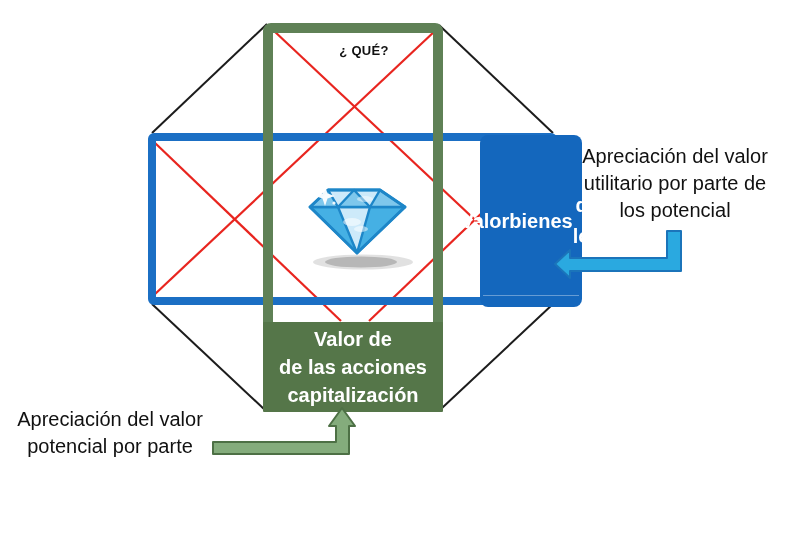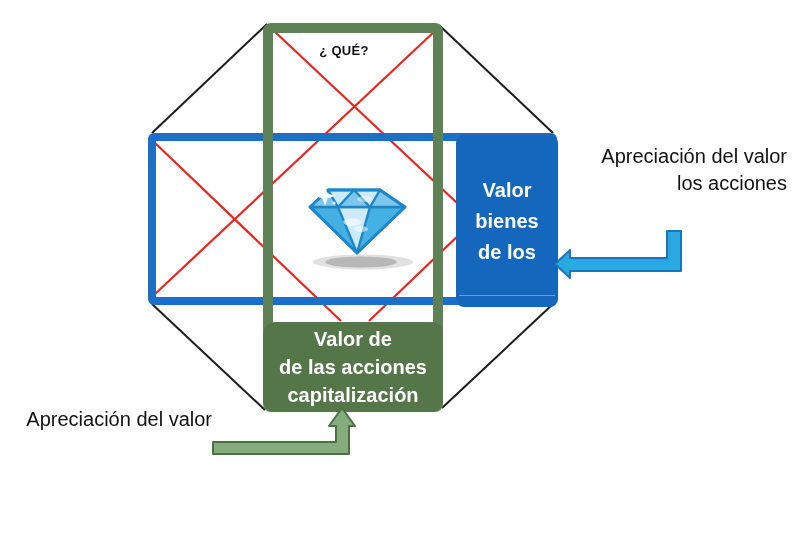--- a/index.html
+++ b/index.html
@@ -14,37 +14,37 @@
   html,body{margin:0;padding:0;}
   body{background:var(--c-background);font-family:"Liberation Sans",sans-serif;}
   .canvas{position:relative;width:800px;height:533px;background:var(--c-background);overflow:hidden;}
   .layer{position:absolute;left:0;top:0;width:800px;height:533px;pointer-events:none;}
 
   .blue-frame{position:absolute;left:148px;top:133px;width:409px;height:172px;
     border:8px solid var(--c-blue-frame);border-radius:6px;box-sizing:border-box;}
   .green-frame{position:absolute;left:263px;top:23px;width:180px;height:389px;
     border:10px solid var(--c-green-frame);border-radius:8px;box-sizing:border-box;}
 
-  .blue-box{position:absolute;left:456px;top:135px;width:102px;height:172px;
+  .blue-box{position:absolute;left:480px;top:135px;width:102px;height:172px;
     background:var(--c-blue-box);border-radius:8px;box-sizing:border-box;
-    display:flex;flex-direction:column;justify-content:center;align-items:center;
+    display:flex;flex-direction:row;justify-content:center;align-items:center;
     color:var(--c-box-text);font-weight:bold;font-size:20px;line-height:31px;text-align:center;}
   .blue-box .seam{position:absolute;left:3px;right:3px;top:160px;height:1px;
     background:rgba(255,255,255,0.35);}
   .green-box{position:absolute;left:263px;top:322px;width:180px;height:90px;
-    background:var(--c-green-box);border-radius:12px;box-sizing:border-box;
+    background:var(--c-green-box);border-radius:1px;box-sizing:border-box;
     display:flex;flex-direction:column;justify-content:center;align-items:center;
     color:var(--c-box-text);font-weight:bold;font-size:20px;line-height:28px;text-align:center;}
 
   .cell-label{position:absolute;width:120px;text-align:center;color:var(--c-text);
     font-weight:bold;font-size:13px;letter-spacing:0.3px;}
-  .label-que{left:284px;top:43px;}
+  .label-que{left:304px;top:43px;}
   .label-donde{left:128px;top:212px;}
 
-  .note{position:absolute;color:var(--c-text);font-size:20px;line-height:27px;text-align:right;}
+  .note{position:absolute;color:var(--c-text);font-size:20px;line-height:27px;text-align:center;}
   .note-right{left:563px;top:143px;width:224px;}
   .note-left{left:8px;top:406px;width:204px;}
 
   .gem-wrap{position:absolute;left:303px;top:180px;width:112px;height:92px;}
 </style>
 </head>
 <body>
 
 <div class="canvas">
 
@@ -104,19 +104,21 @@
     <span>capitalización</span>
   </div>
 
   <svg class="layer" viewBox="0 0 800 533">
     <polygon points="555,264 570,250 570,258 667,258 667,231 681,231 681,271 570,271 570,278" style="fill:var(--c-arrow-blue-fill);stroke:var(--c-arrow-blue-edge);stroke-width:2;stroke-linejoin:round"></polygon>
     <polygon points="342,408 355,426 349,426 349,454 213,454 213,442 336,442 336,426 329,426" style="fill:var(--c-arrow-green-fill);stroke:var(--c-arrow-green-edge);stroke-width:2;stroke-linejoin:round"></polygon>
   </svg>
 
   <div class="note note-right">
     <div>Apreciación del valor</div>
-    <div>los acciones</div>
+    <div>utilitario por parte de</div>
+    <div>los potencial</div>
   </div>
   <div class="note note-left">
     <div>Apreciación del valor</div>
+    <div>potencial por parte</div>
   </div>
 
 </div>
 
 </body></html>

